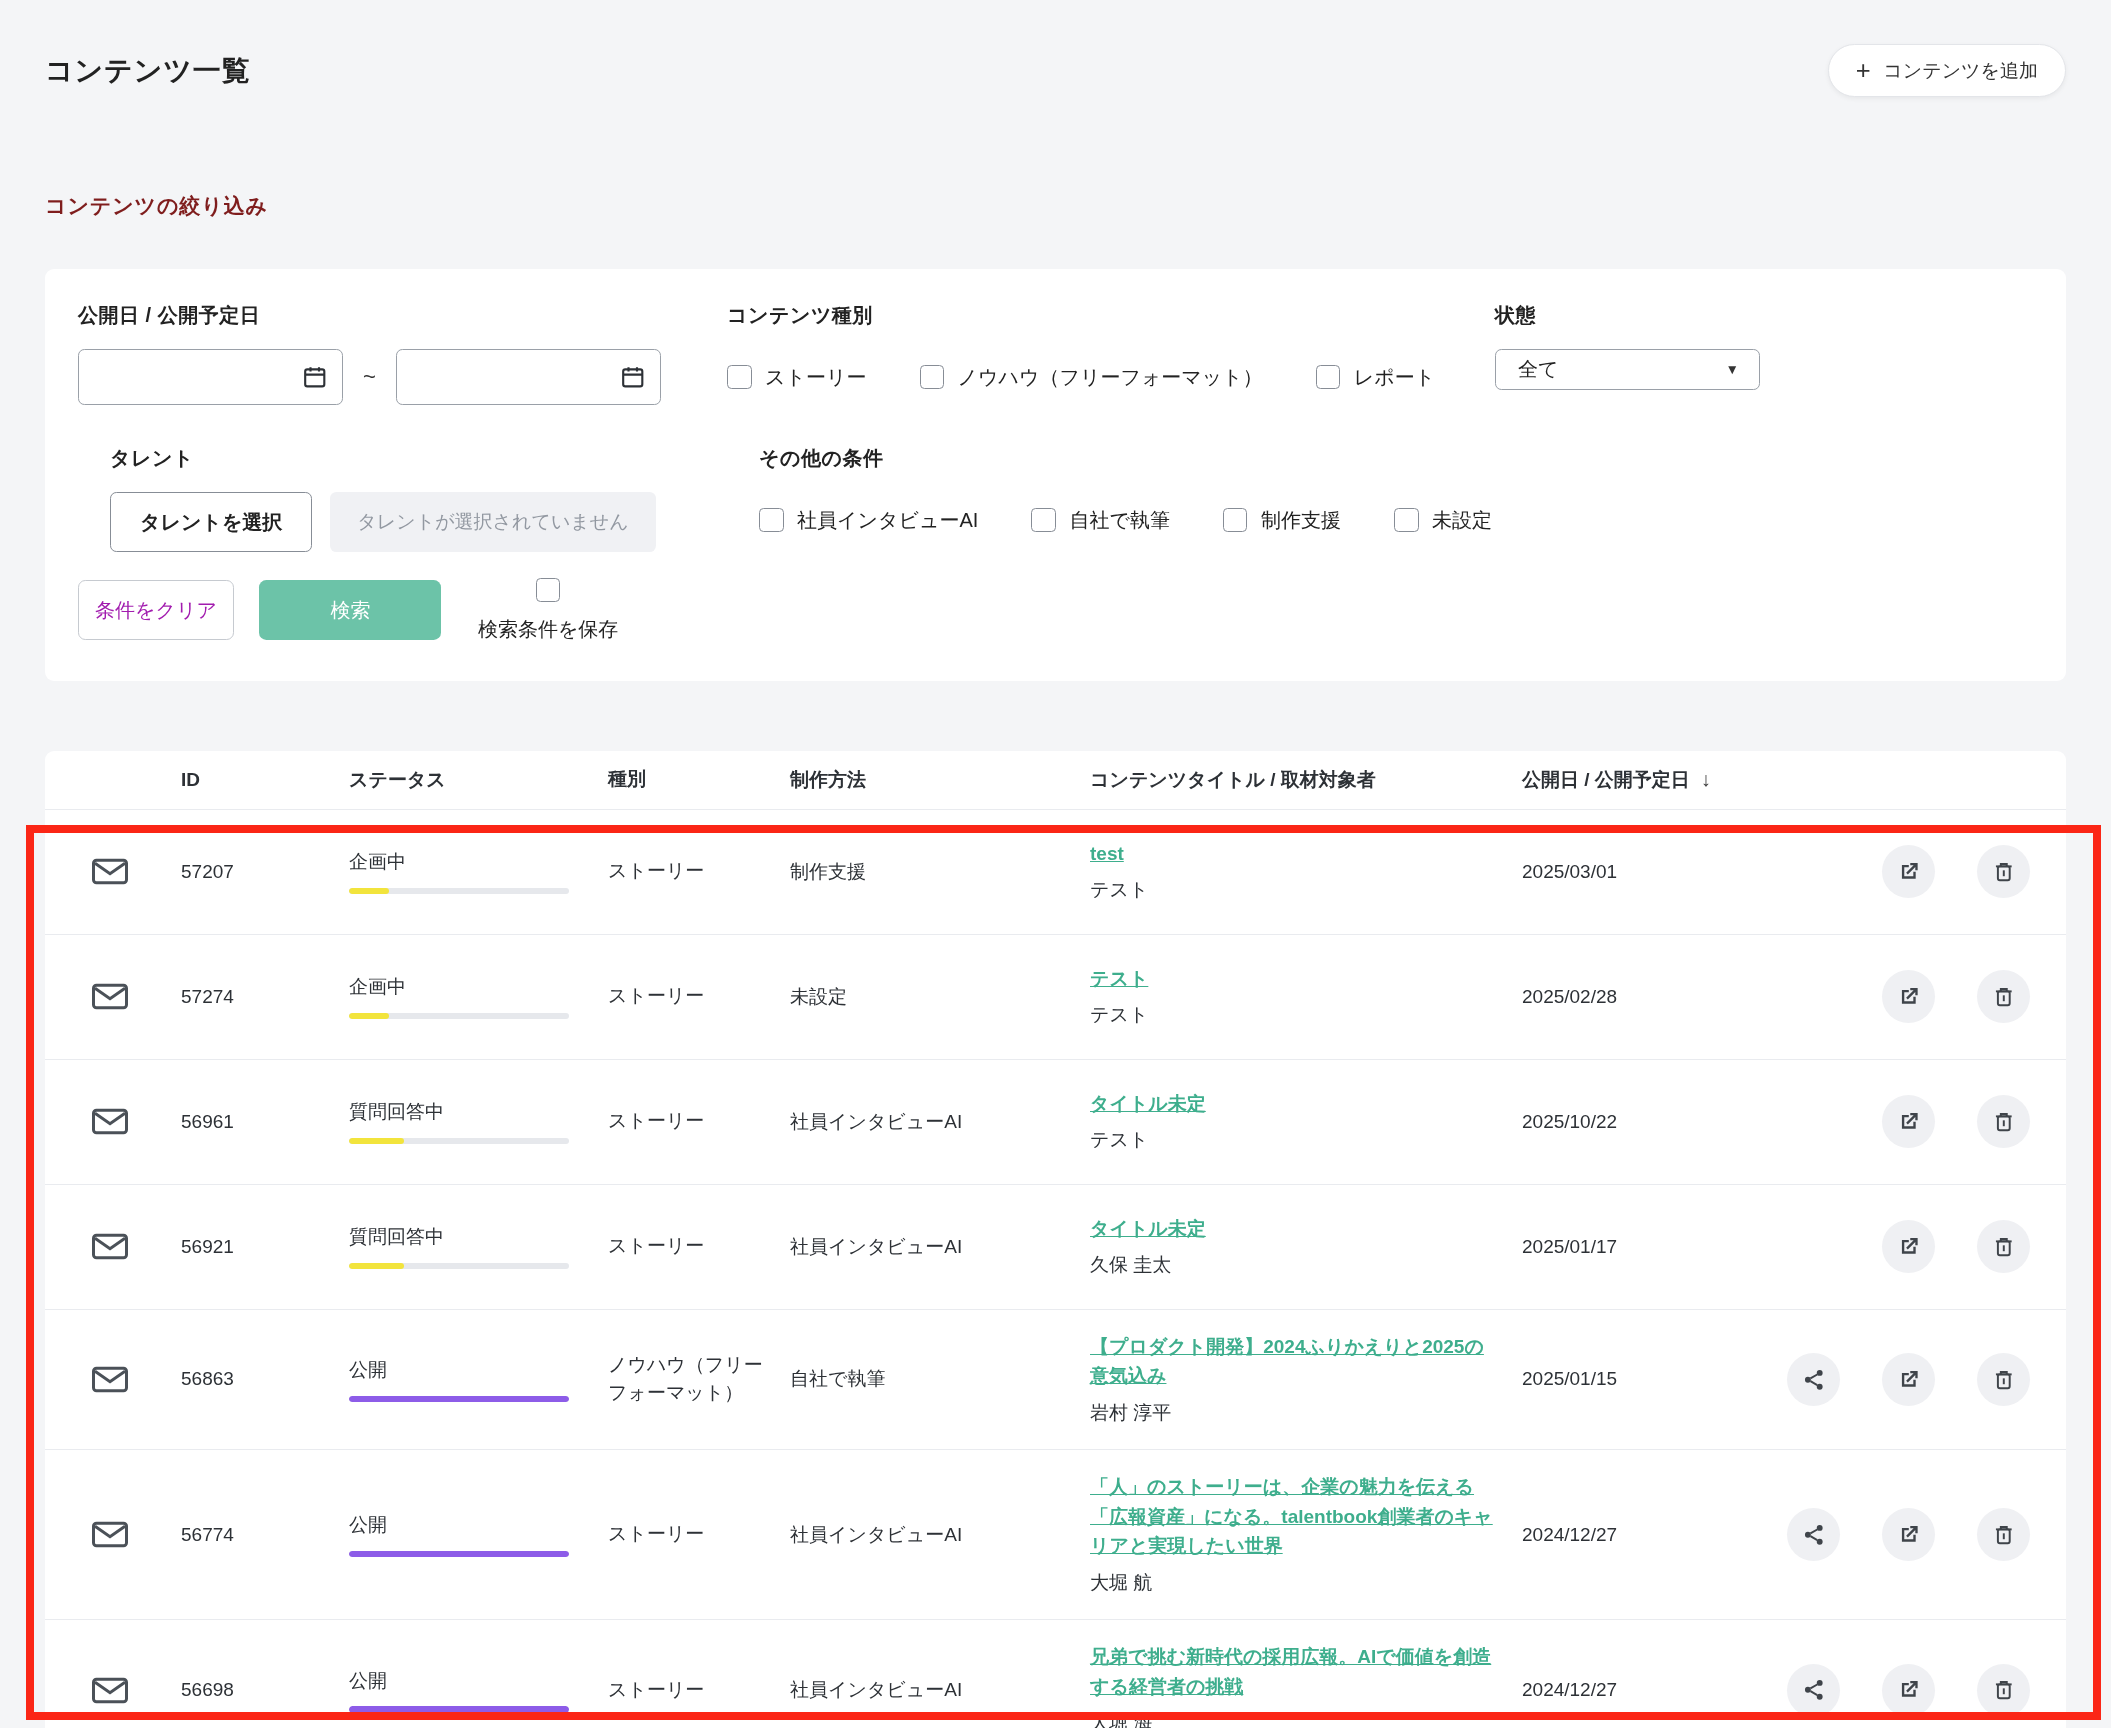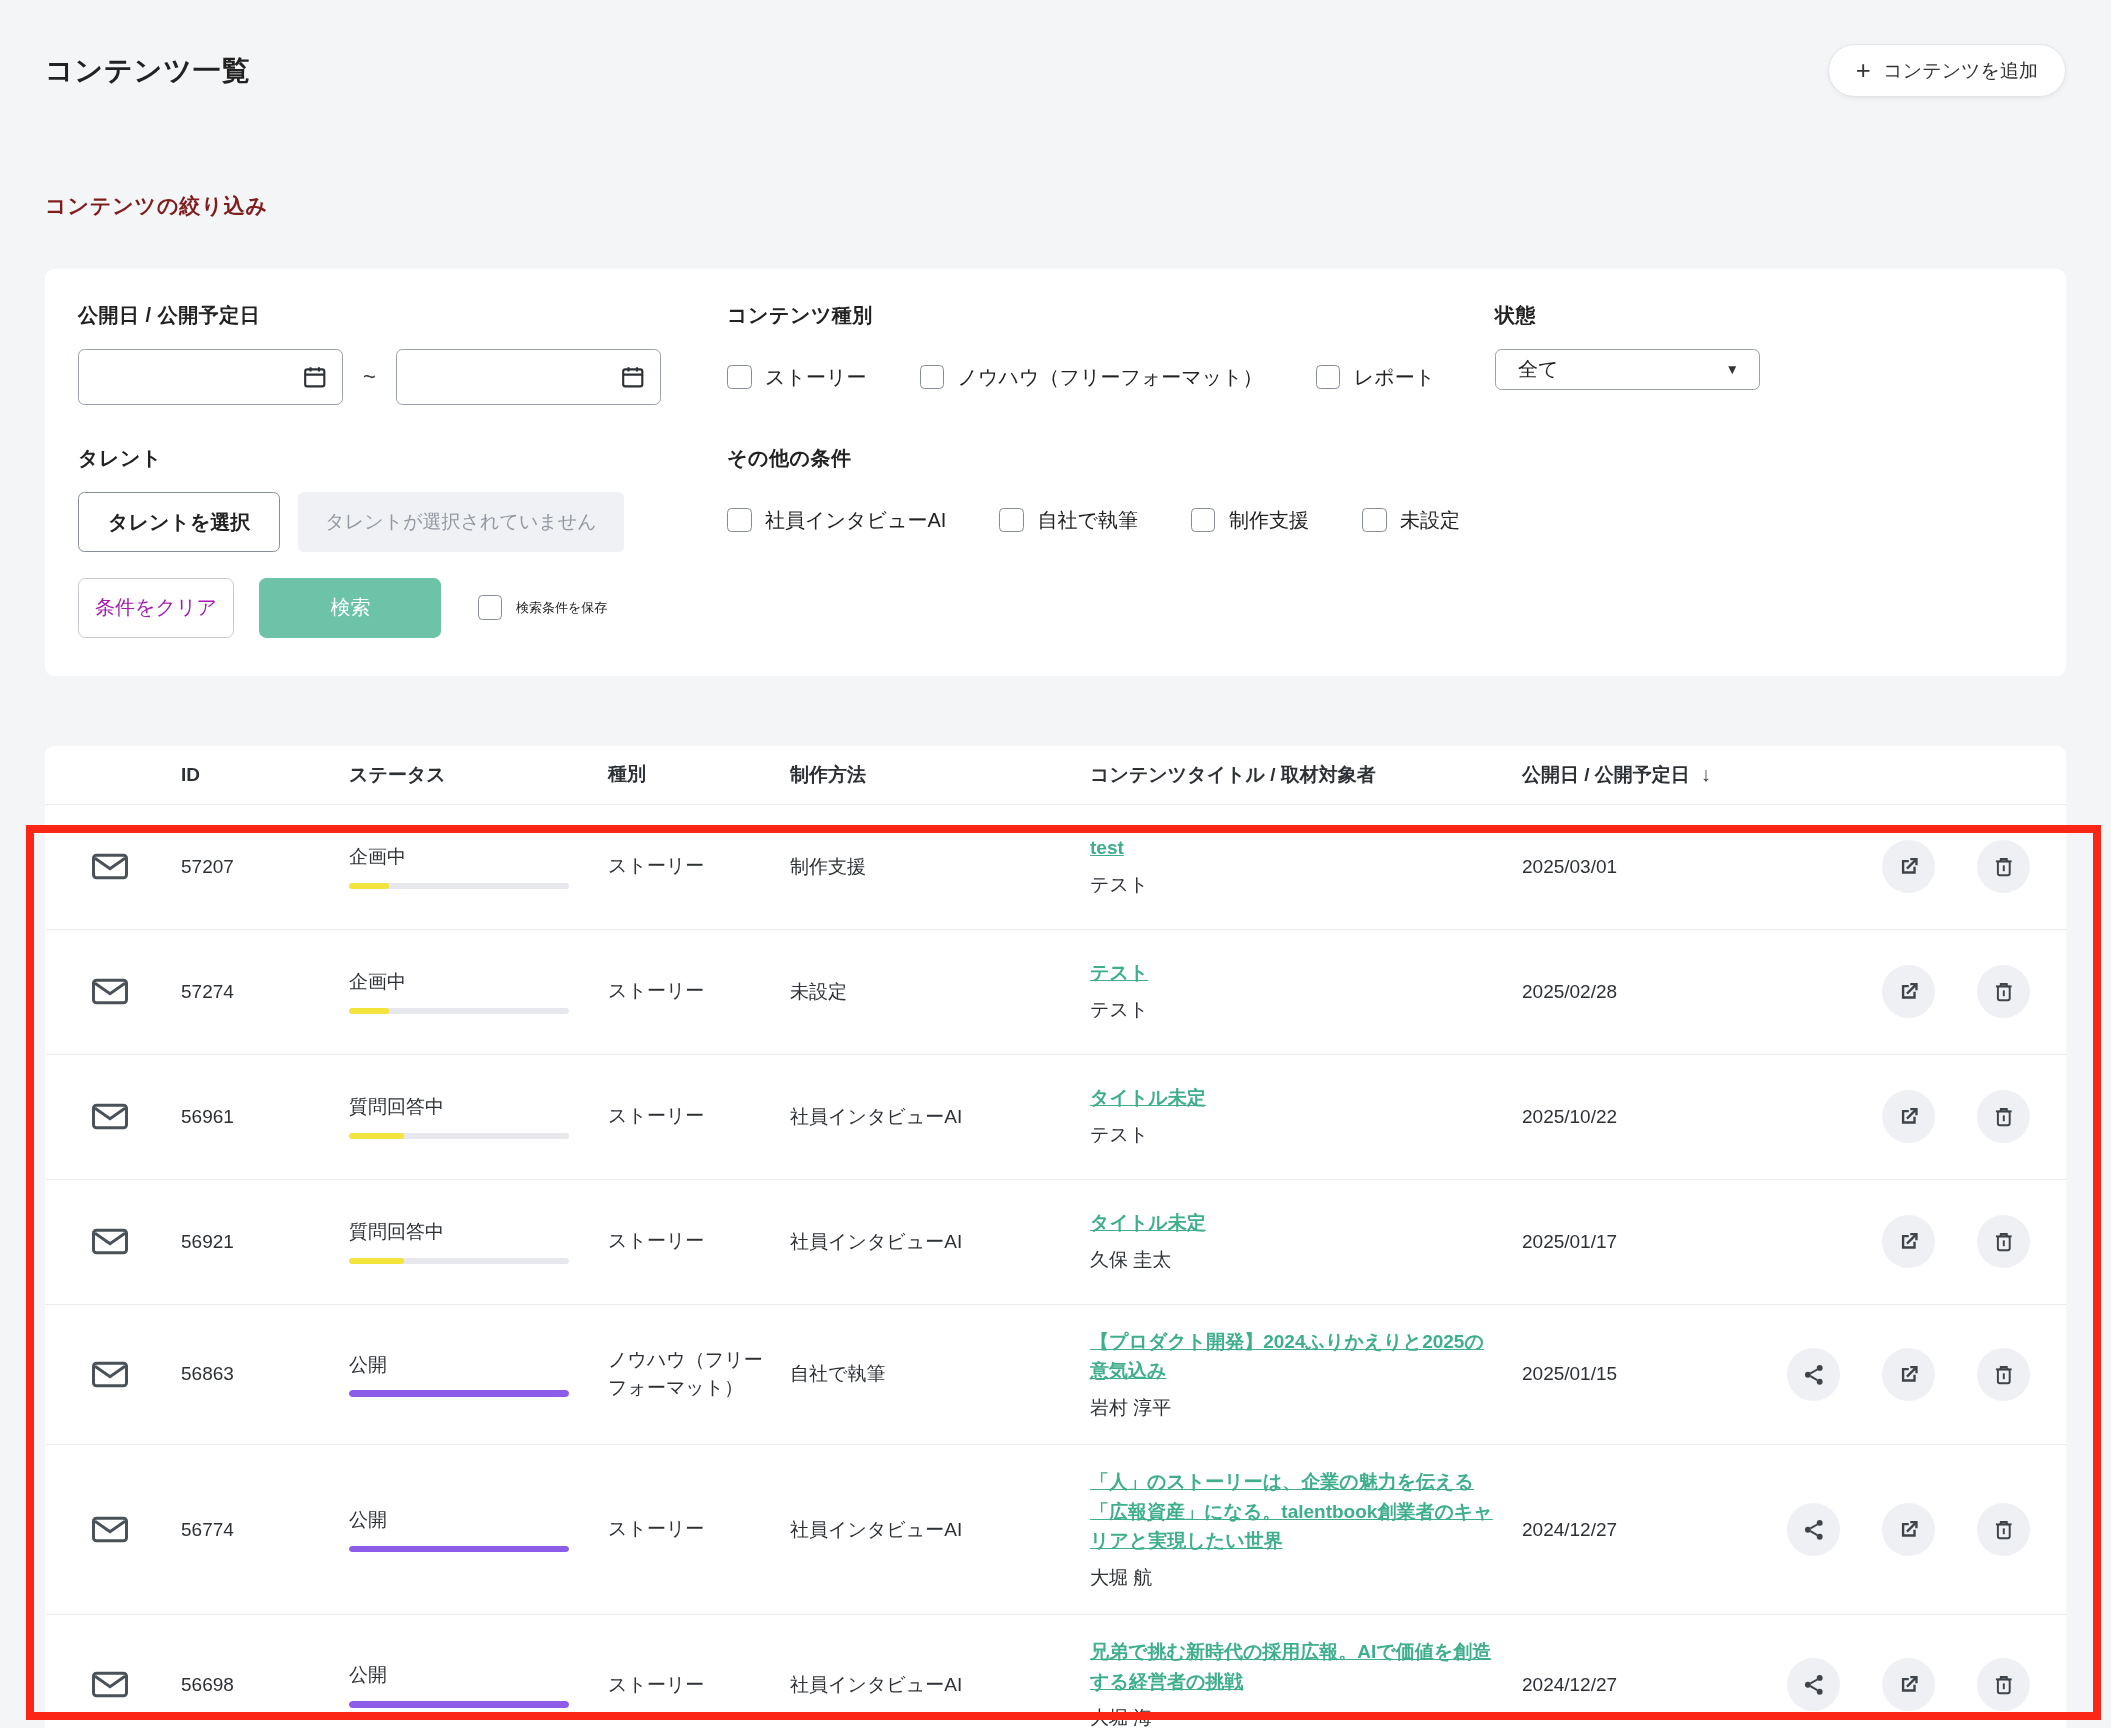--- a/index.html
+++ b/index.html
@@ -36,21 +36,21 @@
   }
   .add-btn .plus{ font-size:25.5px; line-height:1; color:#333; font-weight:400; }
 
   
   .filter-heading{ margin-top:95px; font-size:21px; font-weight:bold; color:#7f1d1d; letter-spacing:0.9px; }
   .filter-card{
     margin-top:49px; background:#fff; border-radius:9px;
     padding:33px 33px 38px 33px;
   }
   .filter-grid{ display:grid; grid-template-columns:649px 768px auto; }
-  .filter-grid .row2{ margin-top:40px; }
+  .filter-grid .row2{ margin-top:40px;margin-left:32px; }
   .flabel{ font-size:20px; font-weight:bold; color:#222; margin-bottom:20px; letter-spacing:0.5px; }
   .date-row{ display:flex; align-items:center; gap:20px; }
   .date-input{
     width:265px; height:56px; border:1.8px solid var(--border-input); border-radius:6.4px;
     display:flex; align-items:center; padding:0 14.5px 0 16.4px; background:#fff;
   }
   .date-input input{ border:none; outline:none; flex:1; font-size:19px; font-family:inherit; min-width:0; }
   .tilde{ font-size:22px; color:#333; }
   .checks{ display:flex; align-items:center; gap:53px; height:56px; flex-wrap:nowrap; }
   .check{ display:flex; align-items:center; gap:13.6px; font-size:20px; color:#222; cursor:pointer; white-space:nowrap; }
@@ -69,21 +69,21 @@
     font-size:20px; font-weight:bold; color:#222; cursor:pointer; font-family:inherit;
   }
   .talent-empty{
     height:60px; display:flex; align-items:center; padding:0 27px;
     background:#f0f1f4; border-radius:6.4px; font-size:19px; color:#9298a1;
   }
   .filter-actions{ margin-top:25.5px; display:flex; align-items:center; gap:25.5px; }
   .btn{ height:60px; border-radius:7.3px; font-size:20px; cursor:pointer; font-family:inherit; }
   .btn.outline{ background:#fff; border:1.8px solid #c6cad0; color:#a21caf; padding:0 16px; }
   .btn.teal{ background:var(--accent-teal); border:none; color:#fff; width:182px; }
-  .save-check{ margin-left:11px; font-size:13px; }
+  .save-check{ margin-left:11px; font-size:20px;flex-direction:column; }
 
   
   .table-card{ margin-top:70px; background:#fff; border-radius:9px 9px 0 0; padding-bottom:18px; }
   .thead, .trow{ display:flex; align-items:center; padding-left:41px; }
   .thead{ height:58px; font-weight:bold; font-size:19px; color:#222; }
   .col{ flex:0 0 auto; padding-right:27px; font-size:19px; color:#2d3136; }
   .c-icon{ width:95px; display:flex; }
   .c-id{ width:168px; }
   .c-status{ width:259px; }
   .c-type{ width:182px; line-height:1.5; }

